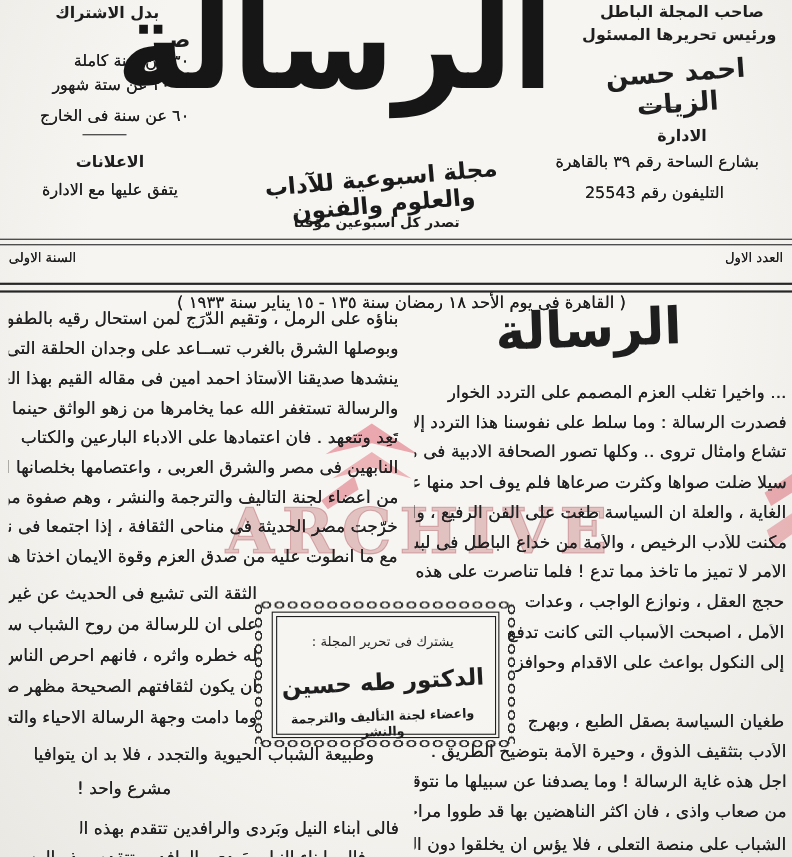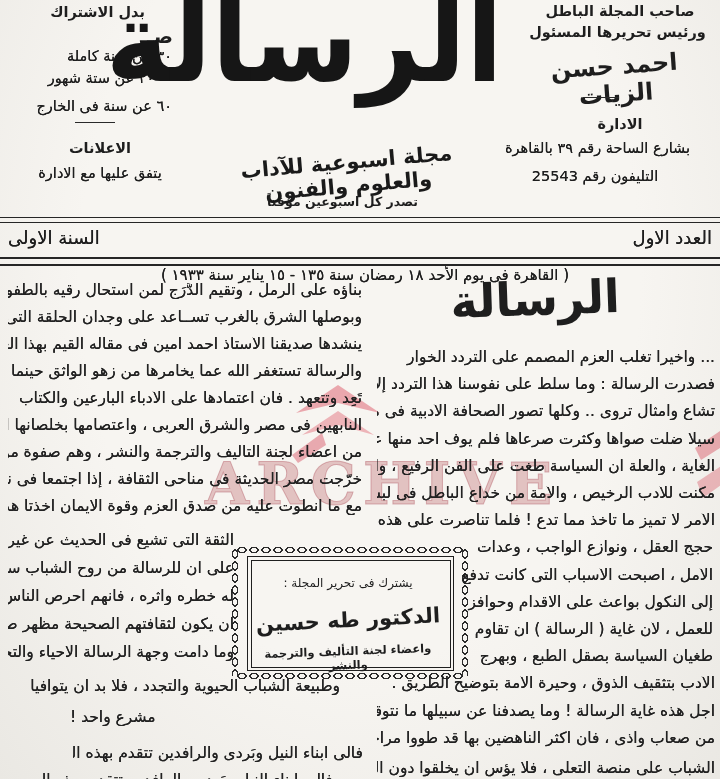--- a/index.html
+++ b/index.html
@@ -18,21 +18,21 @@
   .ctr{text-align:center;}
   .shortrule{border-top:1.6px solid #2a2a2a;width:40px;}
   
   .masthead{font-size:108px;font-weight:bold;line-height:1.05;letter-spacing:-2px;
             transform:scaleY(1.04);color:#161616;}
   .subtitle{font-size:21px;font-weight:bold;transform:rotate(-5deg);color:#1a1a1a;}
   .freq{font-size:12.5px;font-weight:bold;}
   
   .drule{height:4px;border-top:1.7px solid #262626;border-bottom:1.7px solid #262626;}
   .drule2{height:5px;border-top:2px solid #262626;border-bottom:2px solid #262626;}
-  .issue-bar-text{font-size:18px;white-space:nowrap;}
+  .issue-bar-text{font-size:12px;white-space:nowrap;}
   .issue-date{font-size:15px;margin-top:36px;}
   
   .section-title{font-size:46px;font-weight:bold;transform:rotate(-2deg);}
   .line{font-size:15.5px;line-height:1;white-space:nowrap;overflow:hidden;
         text-align:right;direction:rtl;color:#222;}
   
   .chain-h{height:10px;background-image:radial-gradient(ellipse 5px 3.5px at 50% 50%,
      rgba(0,0,0,0) 55%, #2b2b2b 60%, #2b2b2b 92%, rgba(0,0,0,0) 96%);
      background-size:12px 10px;background-repeat:repeat-x;}
   .chain-v{width:10px;background-image:radial-gradient(ellipse 3.5px 5px at 50% 50%,
@@ -122,21 +122,20 @@
 <div class="line thick" style="position: absolute; top: 350px; left: 377px; width: 338px;">... وأخيراً تغلب العزم المصمم على التردد الخوار</div>
     <div class="line thick" style="position: absolute; top: 377px; left: 377px; width: 338px;">فصدرت الرسالة : وما سلط على نفوسنا هذا التردد إلا نُذُر</div>
     <div class="line thick" style="position: absolute; top: 404px; left: 377px; width: 338px;">تشاع وأمثال تروى .. وكلها تصور الصحافة الأدبية فى مصر</div>
     <div class="line thick" style="position: absolute; top: 432px; left: 377px; width: 338px;">سيلا ضلت صواها وكثرت صرعاها فلم يوف أحد منها على</div>
     <div class="line thick" style="position: absolute; top: 459px; left: 377px; width: 338px;">الغاية ، والعلة أن السياسة طغت على الفن الرفيع ، والأزمة</div>
     <div class="line thick" style="position: absolute; top: 486px; left: 377px; width: 338px;">مكنت للأدب الرخيص ، والأمة من خداع الباطل فى لبس من</div>
     <div class="line thick" style="position: absolute; top: 513px; left: 377px; width: 338px;">الأمر لا تميز ما تأخذ مما تدع ! فلما تناصرت على هذه الوساوس</div>
     <div class="line thick" style="position: absolute; top: 540px; left: 455px; width: 258px;">حجج العقل ، ونوازع الواجب ، وعدات</div>
     <div class="line thick" style="position: absolute; top: 568px; left: 455px; width: 258px;">الأمل ، أصبحت الأسباب التى كانت تدفع</div>
     <div class="line thick" style="position: absolute; top: 595px; left: 455px; width: 258px;">إلى النكول بواعث على الاقدام وحوافز</div>
-    <div class="line thick" style="position: absolute; top: 622px; left: 455px; width: 258px;">للعمل ، لأن غاية ( الرسالة ) أن تقاوم</div>
     <div class="line thick" style="position: absolute; top: 649px; left: 455px; width: 258px;">طغيان السياسة بصقل الطبع ، وبهرج</div>
     <div class="line thick" style="position: absolute; top: 676px; left: 377px; width: 338px;">الأدب بتثقيف الذوق ، وحيرة الأمة بتوضيح الطريق .</div>
     <div class="line thick" style="position: absolute; top: 704px; left: 377px; width: 338px;">أجل هذه غاية الرسالة ! وما يصدفنا عن سبيلها ما نتوقع</div>
     <div class="line thick" style="position: absolute; top: 731px; left: 377px; width: 338px;">من صعاب وأذى ، فان أكثر الناهضين بها قد طووا مراحل</div>
     <div class="line thick" style="position: absolute; top: 761px; left: 377px; width: 338px;">الشباب على منصة التعلى ، فلا يؤس أن يخلقوا دون الكبراء</div>
     <div class="line thick" style="position: absolute; top: 283px; left: 8px; width: 354px;">بناؤه على الرمل ، وتقيم الدَّرَج لمن استحال رقيه بالطفور !</div>
     <div class="line thick" style="position: absolute; top: 310px; left: 8px; width: 354px;">وبوصلها الشرق بالغرب تســاعد على وجدان الحلقة التى</div>
     <div class="line thick" style="position: absolute; top: 337px; left: 8px; width: 354px;">ينشدها صديقنا الأستاذ احمد أمين فى مقاله القيم بهذا العدد</div>
     <div class="line thick" style="position: absolute; top: 364px; left: 8px; width: 354px;">والرسالة تستغفر الله عما يخامرها من زهو الواثق حينما</div>
     <div class="line thick" style="position: absolute; top: 391px; left: 8px; width: 354px;">تَعِد وتتعهد . فان اعتمادها على الأدباء البارعين والكتاب</div>

